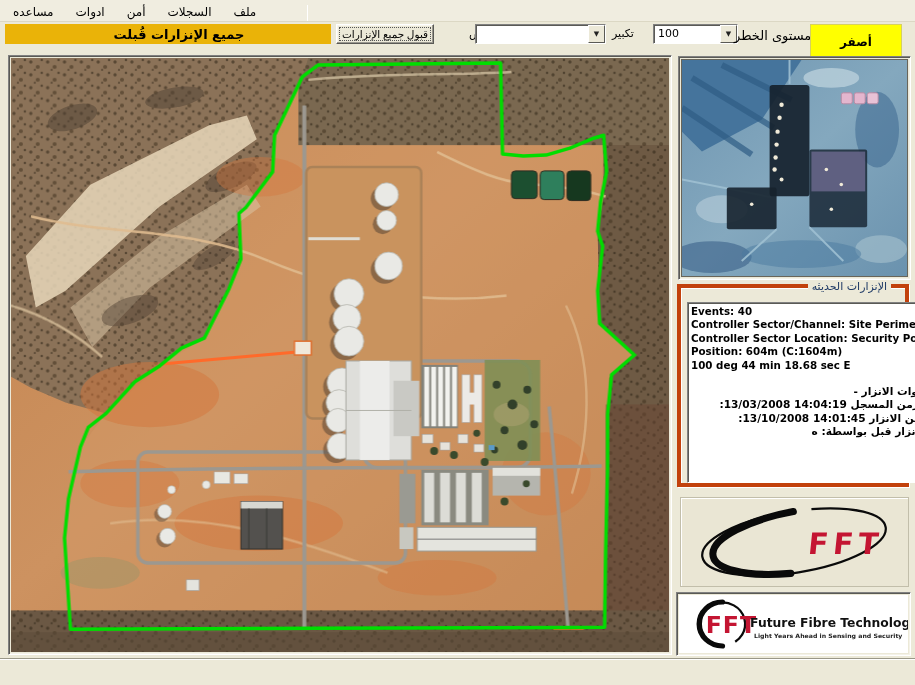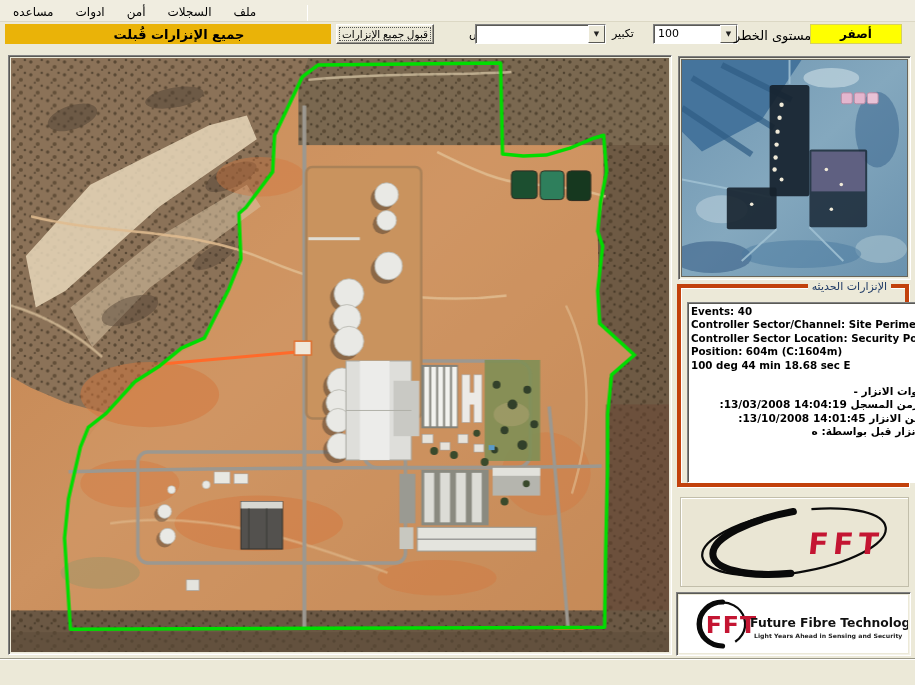--- a/index.html
+++ b/index.html
@@ -54,21 +54,21 @@
     font-size:11px;
   }
   .combo .val { padding:2px 4px; flex:1; }
   .combo .drop {
     width:17px; background:#ece9d8;
     border:1px solid; border-color:#fff #5a5a55 #5a5a55 #fff;
     display:flex; align-items:center; justify-content:center;
     font-size:7px; color:#222; cursor:default;
   }
   #risk-badge {
-    left:810px; top:1px; width:92px; height:20px;
+    left:810px; top:1px; width:92px; height:36px;
     border:1px solid #d6d060;
     display:flex; align-items:center; justify-content:center;
     font-size:12px; font-weight:bold;
   }
   
   #map-panel { left:8px; top:55px; width:664px; height:600px; padding:2px; }
   #map-panel svg { width:100%; height:100%; display:block; }
   
   #minimap-panel { left:678px; top:56px; width:233px; height:224px; padding:2px; }
   #minimap-panel svg { width:100%; height:100%; display:block; border:1px solid #68655a; }

